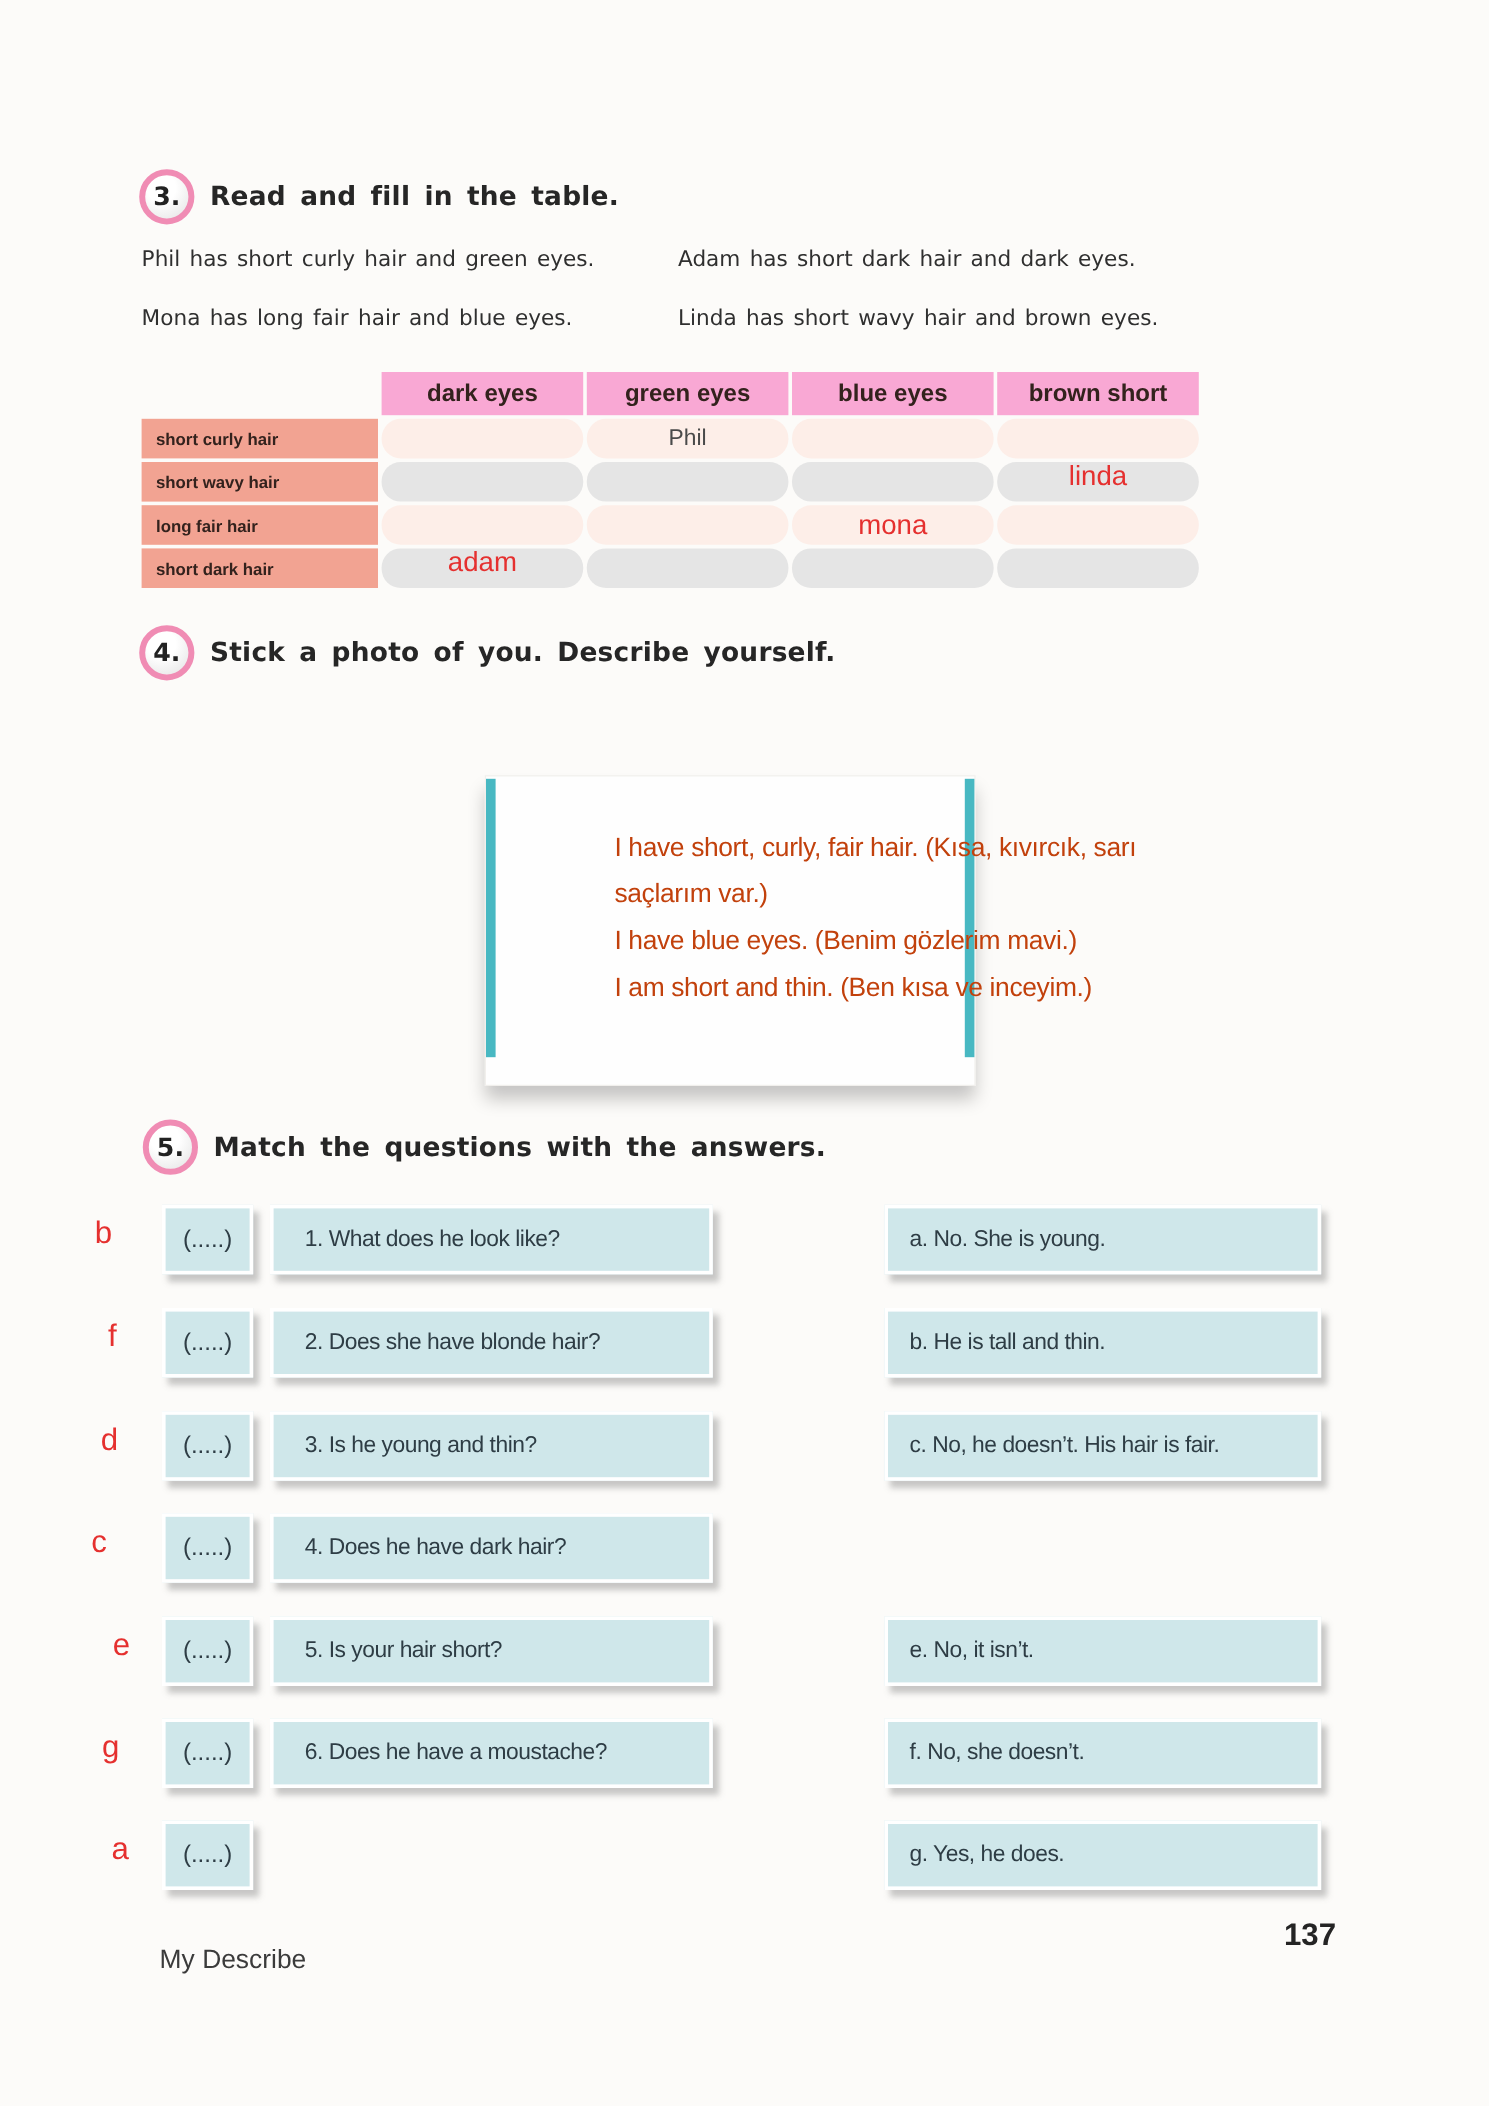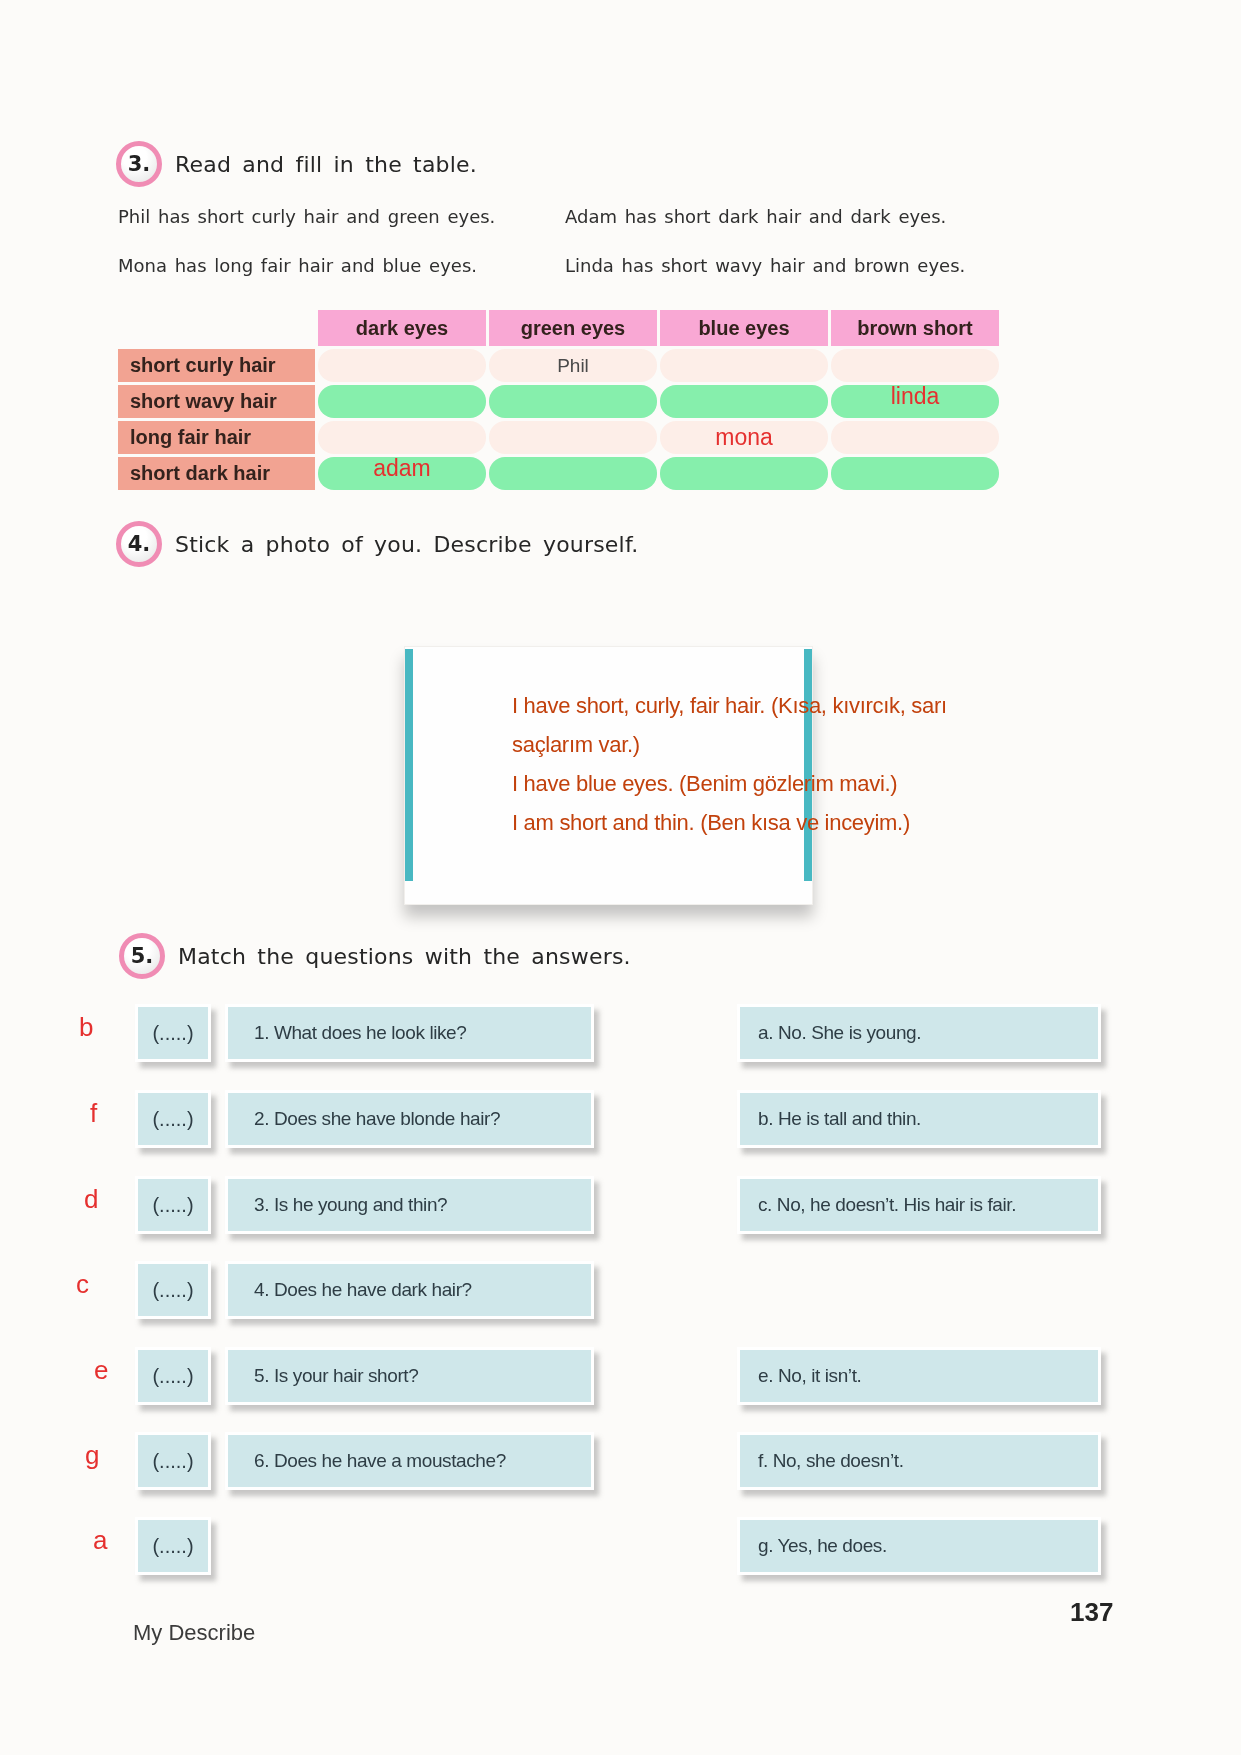--- a/index.html
+++ b/index.html
@@ -11,44 +11,44 @@
   }
   
   .badge {
     position:absolute; width:46px; height:46px; border-radius:50%;
     border:5px solid #f08cb4; box-sizing:border-box;
     background:radial-gradient(circle at 38% 30%, #ffffff 35%, #e2e2e2 100%);
     display:flex; align-items:center; justify-content:center;
     font-family:"DejaVu Sans", sans-serif; font-weight:bold; font-size:21px; color:#222;
   }
   .ex-title {
-    position:absolute; font-family:"DejaVu Sans", sans-serif; font-weight:normal;
+    position:absolute; font-family:"DejaVu Sans", sans-serif; font-weight:bold;
     font-size:22px; color:#262626; word-spacing:4px; letter-spacing:0.2px; white-space:nowrap;
   }
   
   .sentence {
     position:absolute; font-family:"DejaVu Sans", sans-serif;
     font-size:18px; color:#2f2f2f; word-spacing:2px; white-space:nowrap;
   }
   table.eyetable {
     position:absolute; left:115px; top:307px;
     border-collapse:separate; border-spacing:3px; table-layout:fixed;
   }
   .eyetable th, .eyetable td { box-sizing:border-box; }
   .eyetable .corner { background:transparent; width:197px; }
   .eyetable th.col {
     background:#f9a8d4; width:168px; height:36px;
     font-size:20px; font-weight:bold; color:#33221d; text-align:center;
   }
   .eyetable th.rowlab {
     background:#f2a392; height:33px; text-align:left; padding-left:12px;
-    font-size:20px; font-weight:bold; color:#33221d; white-space:nowrap;
+    font-size:14px; font-weight:bold; color:#33221d; white-space:nowrap;
   }
   .eyetable tr.ra td { background:#fdeee8; }
-  .eyetable tr.rb td { background:#86efac; }
+  .eyetable tr.rb td { background:#e5e5e5; }
   .eyetable td { height:33px; text-align:center; vertical-align:middle;border-radius:16px; }
   .eyetable td.print { color:#4a4a4a; font-size:19px; }
   .eyetable td.hand  { color:#e5302f; font-size:23px; }
   .eyetable td.lift  { vertical-align:top; line-height:20px; }
   
   .photo-box {
     position:absolute; left:404px; top:646px; width:409px; height:259px;
     background:#fefefe; border:1px solid #f1efec;
     box-shadow:0 12px 14px rgba(0,0,0,0.22); box-sizing:border-box;
   }

